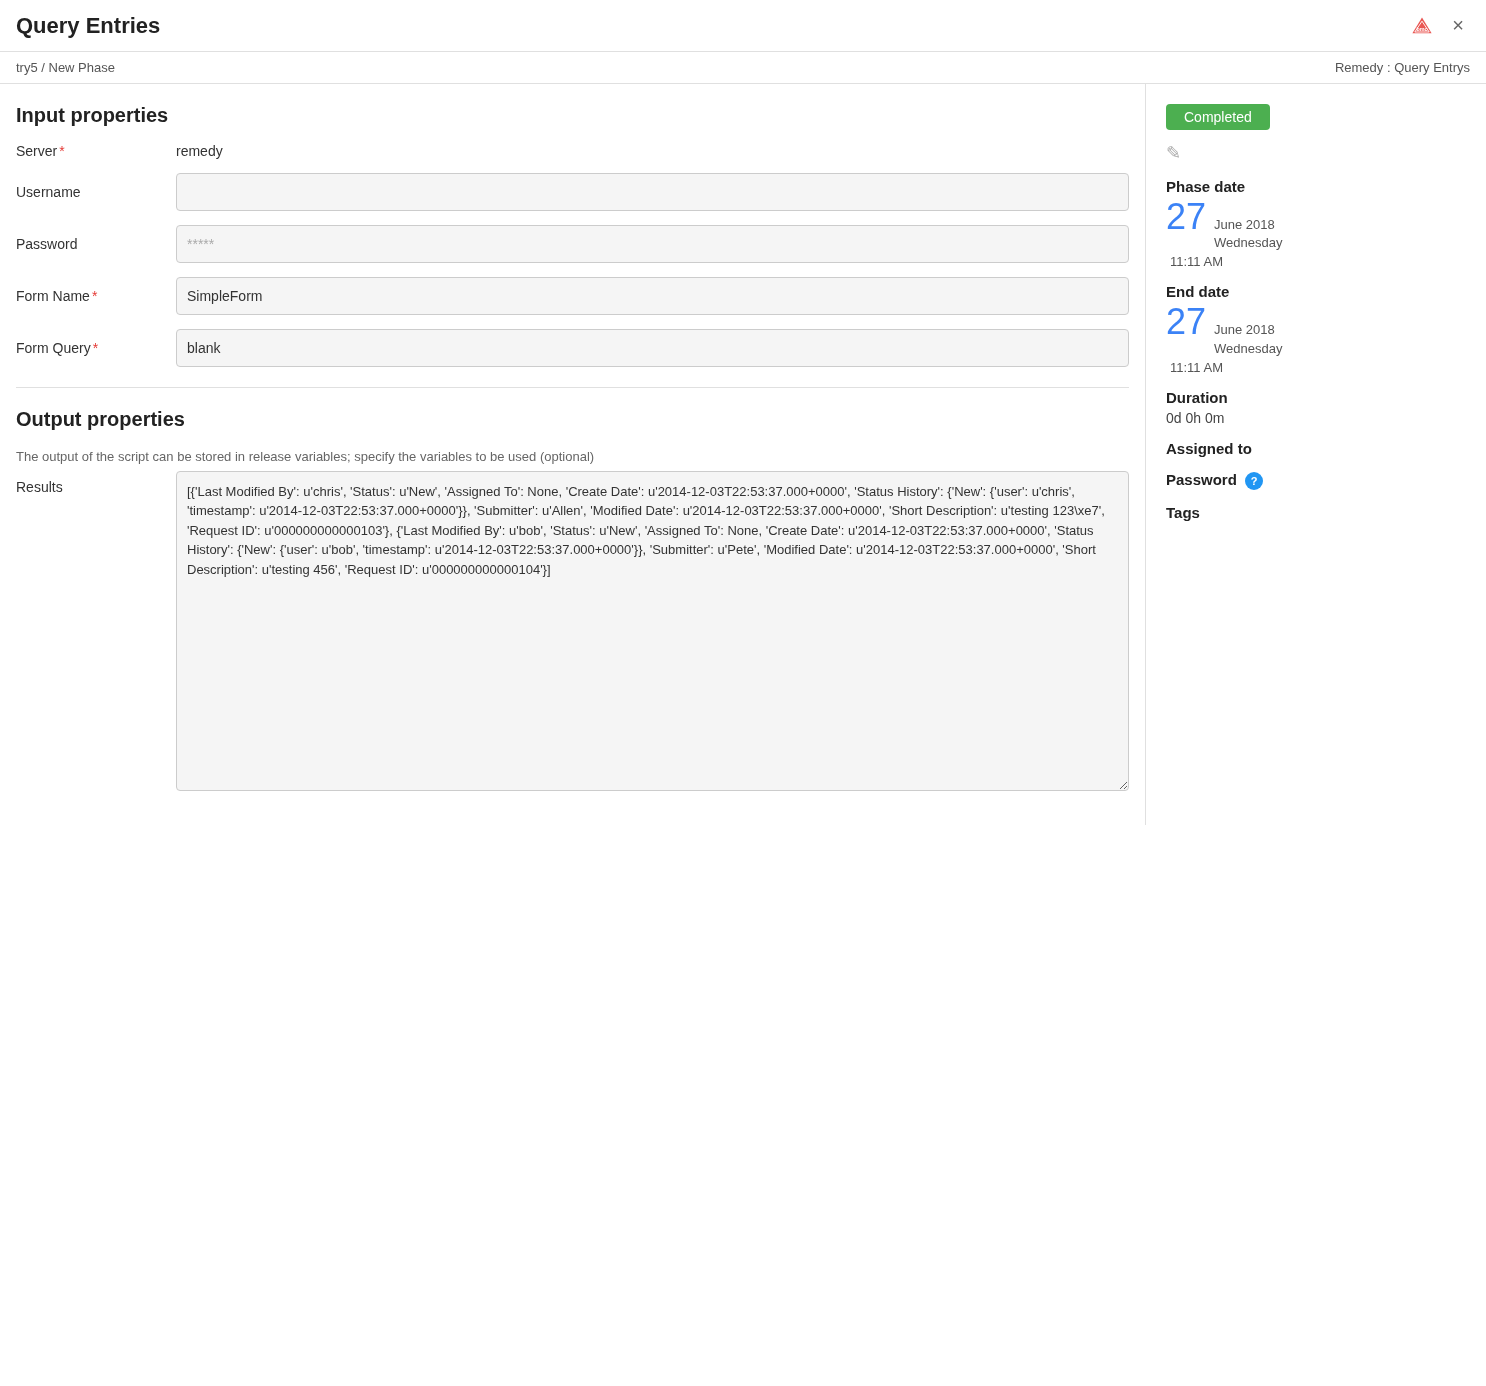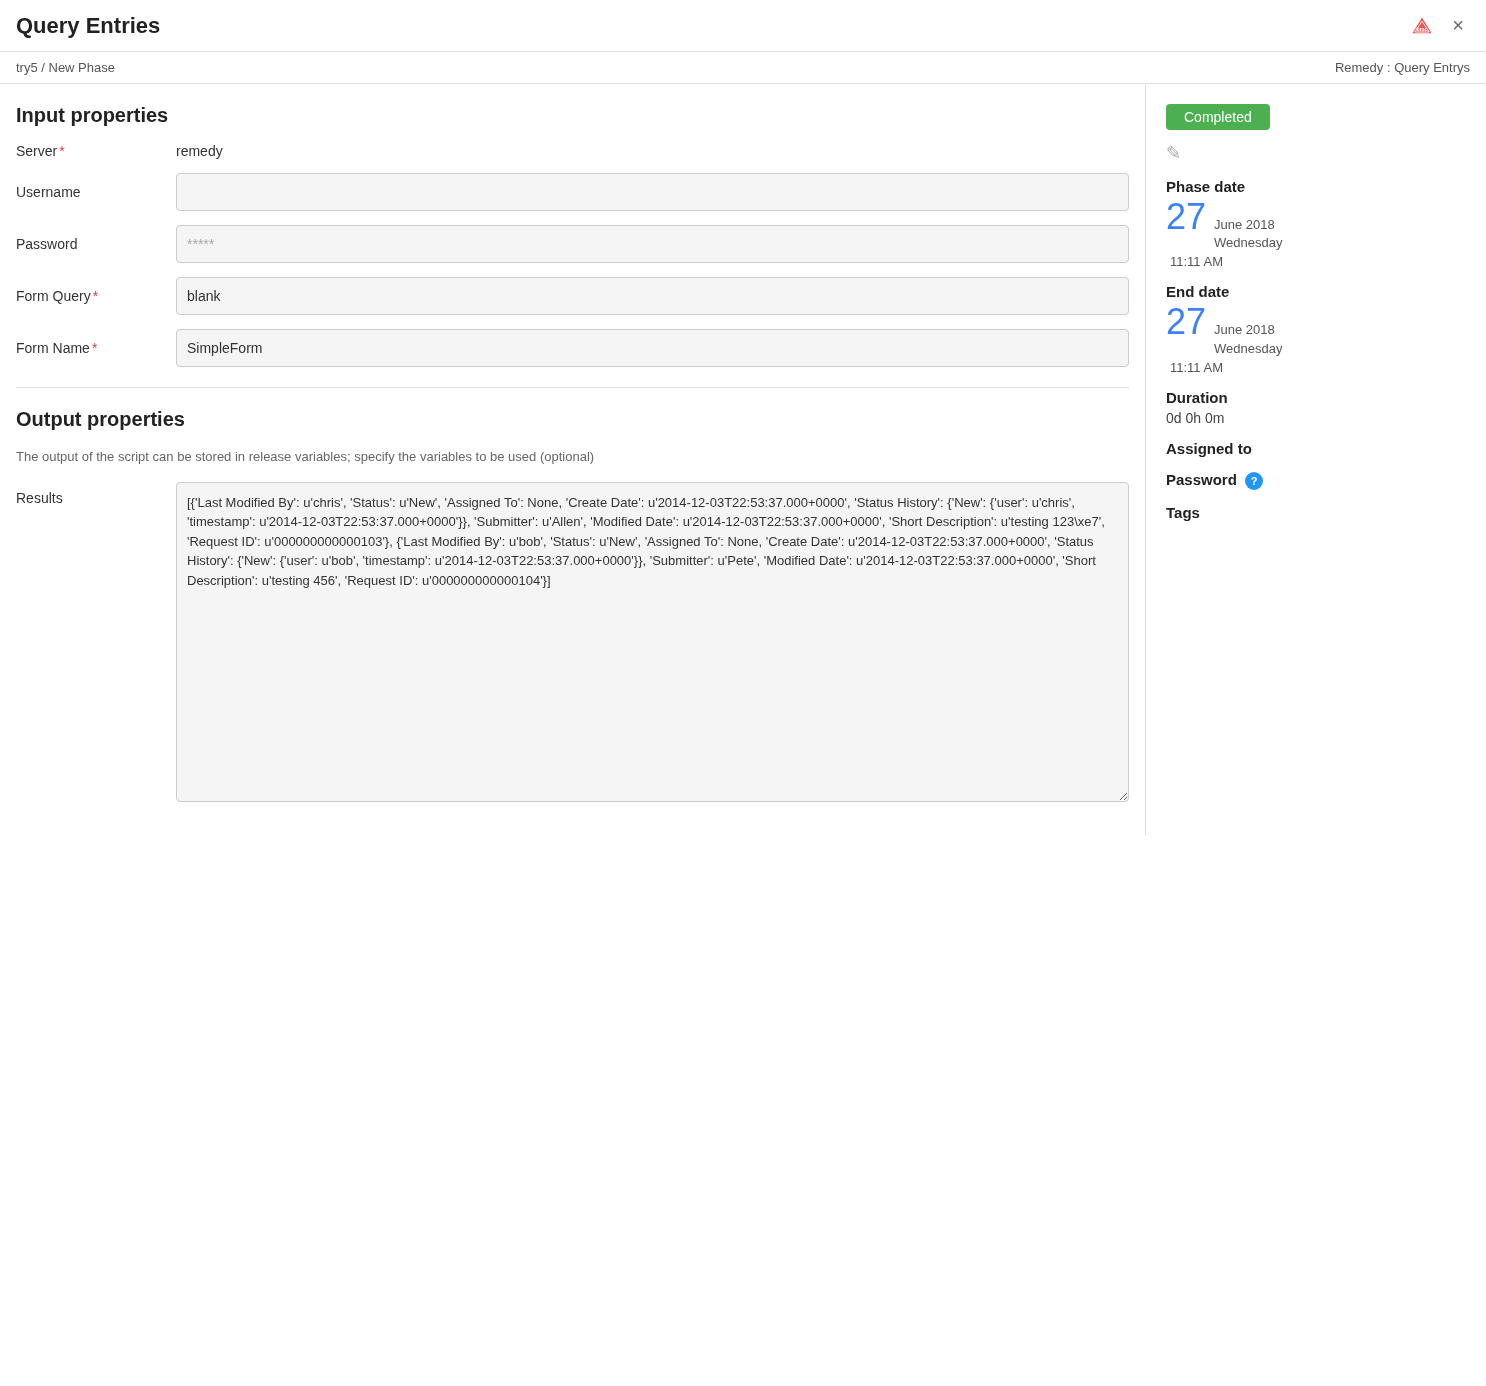--- a/index.html
+++ b/index.html
@@ -130,21 +130,21 @@
 
     .divider {
       border: none;
       border-top: 1px solid #e0e0e0;
       margin: 20px 0;
     }
 
     .output-description {
       font-size: 13px;
       color: #666;
-      margin-bottom: 15px;
+      margin-bottom: 4px;
       line-height: 1.5;
     }
 
     .results-row {
       display: flex;
       align-items: flex-start;
     }
 
     .results-label {
       width: 160px;
@@ -293,30 +293,30 @@
 
       <div class="form-row">
         <div class="form-label">
           <span>Password</span>
         </div>
         <input type="password" class="form-input" placeholder="*****" style="">
       </div>
 
       <div class="form-row">
         <div class="form-label">
+          <span>Form Name</span><span class="required-star">*</span>
+        </div>
+        <input type="text" class="form-input" value="SimpleForm" style="">
+      </div>
+
+      <div class="form-row">
+        <div class="form-label">
           <span>Form Query</span><span class="required-star">*</span>
         </div>
         <input type="text" class="form-input" value="blank" style="">
-      </div>
-
-      <div class="form-row">
-        <div class="form-label">
-          <span>Form Name</span><span class="required-star">*</span>
-        </div>
-        <input type="text" class="form-input" value="SimpleForm" style="">
       </div>
     </div>
 
     <hr class="divider">
 
     <div class="info-section">
       <div class="section-title">Output properties</div>
       <p class="output-description">The output of the script can be stored in release variables; specify the variables to be used (optional)</p>
 
       <div class="results-row">

